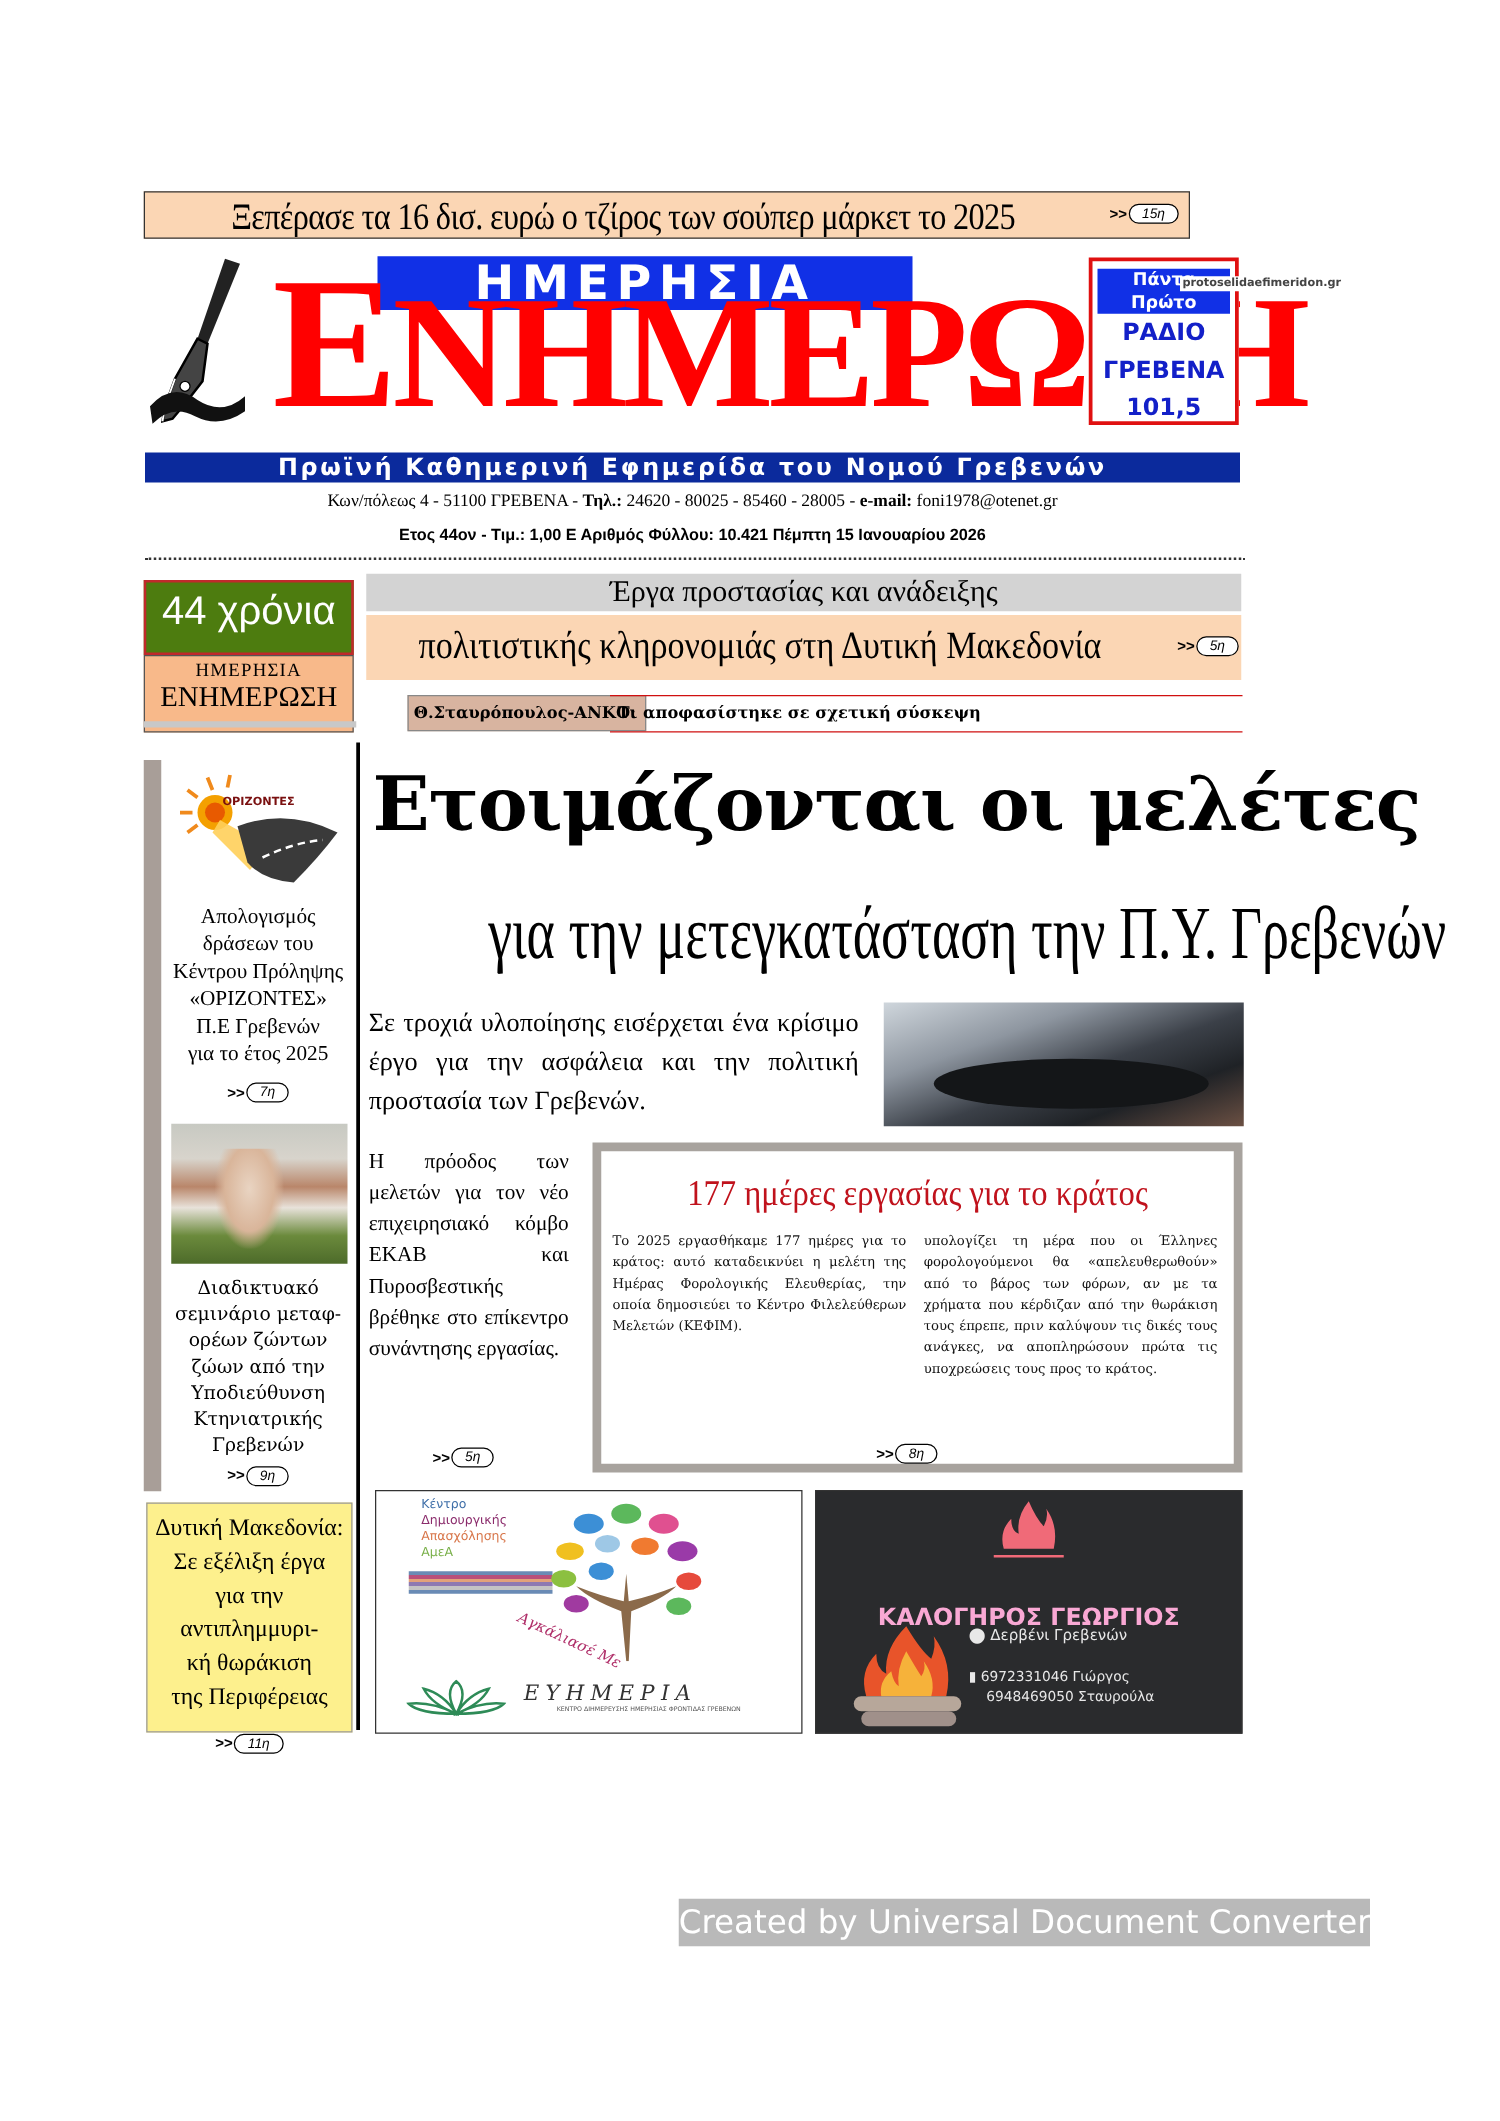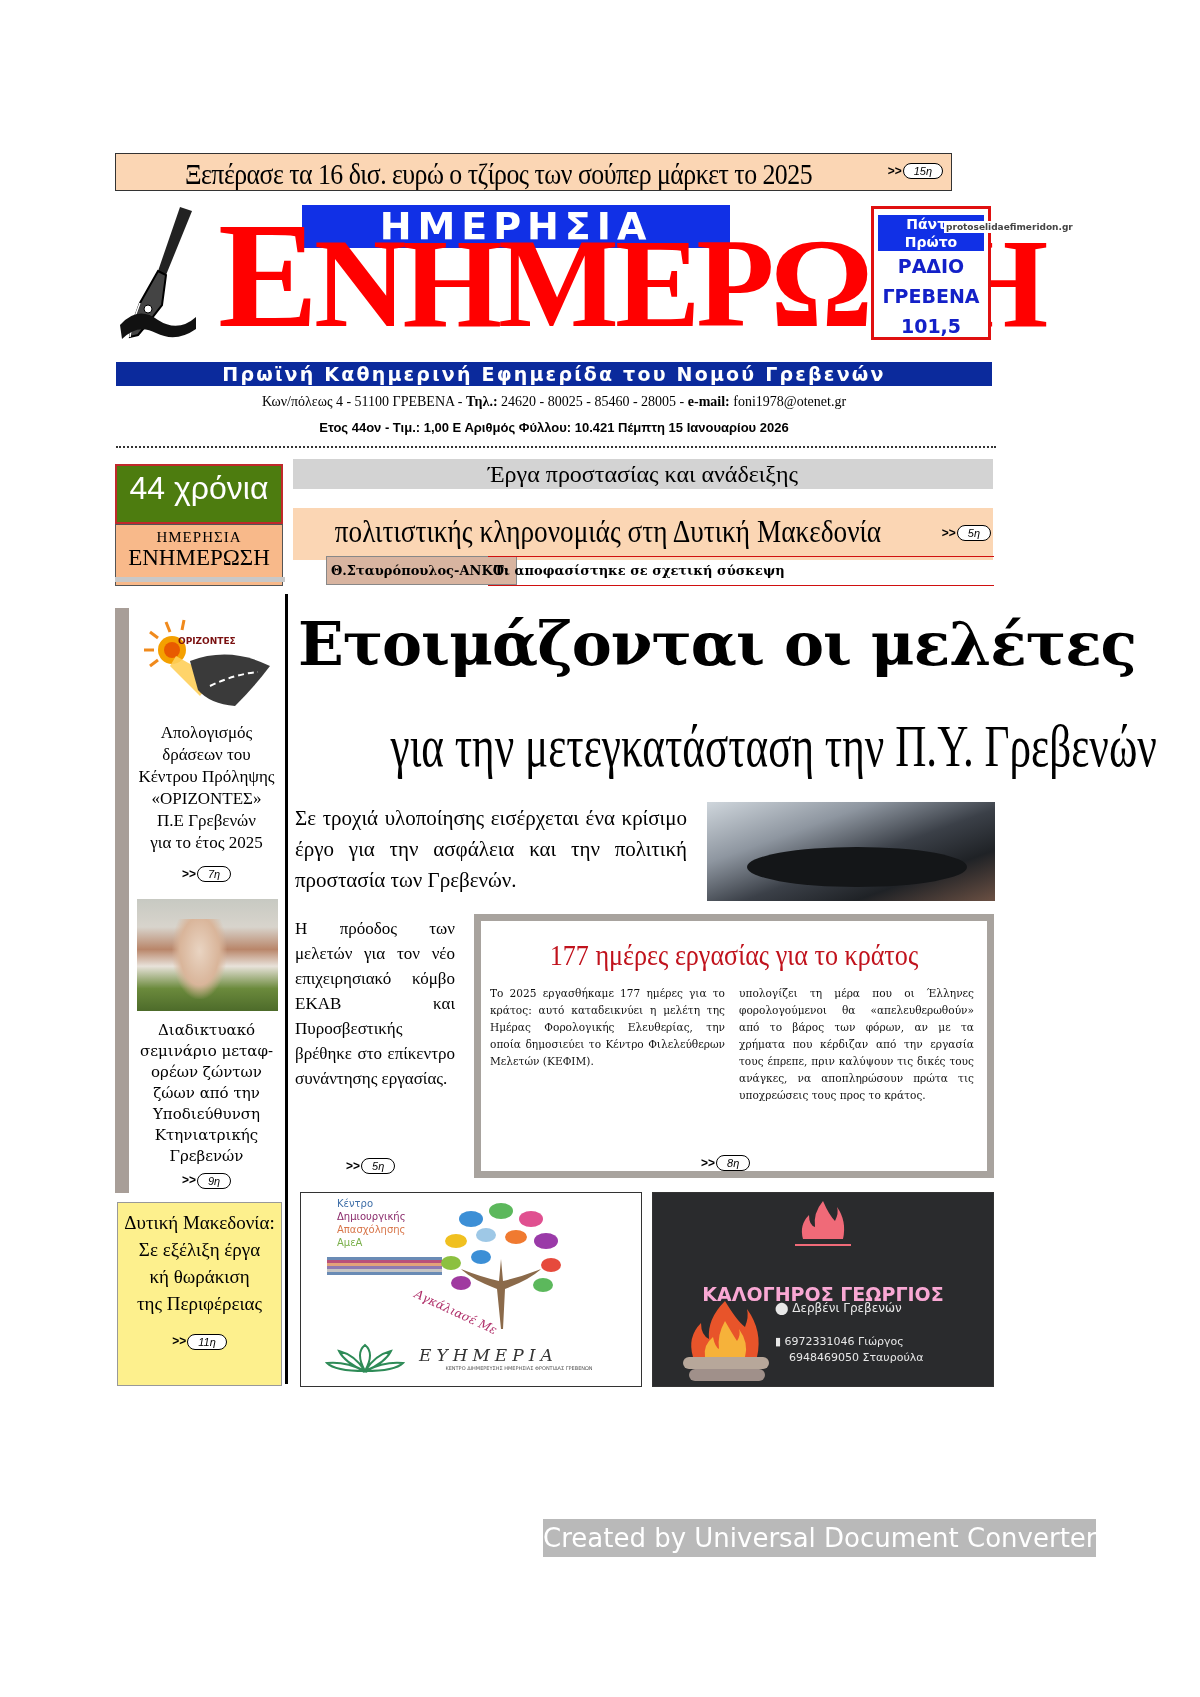--- a/index.html
+++ b/index.html
@@ -32,21 +32,21 @@
   
   #years-box { left:115px; top:464px; width:168px; height:112px; }
   #years-box .top { height:60px; background:#4d7c0f; border:2px solid #c0292b; box-sizing:border-box; color:#fff; font-family:"Liberation Sans", sans-serif; font-size:32px; line-height:44px; text-align:center; }
   #years-box .bottom { height:62px; background:#f8b98a; border:1px solid #555; box-sizing:border-box; text-align:center; font-family:"Liberation Serif", serif; }
   #years-box .bottom .l1 { font-size:15px; padding-top:4px; letter-spacing:1px; }
   #years-box .bottom .l2 { font-size:23px; line-height:24px; }
   #years-shadow { left:115px; top:577px; width:170px; height:5px; background:#c8c8c8; }
 
   
   #sec-head-1 { left:293px; top:459px; width:700px; height:30px; background:#d3d3d3; text-align:center; font-family:"Liberation Serif", serif; font-size:24px; line-height:30px; }
-  #sec-head-2 { left:293px; top:492px; width:700px; height:52px; background:#fbd6b4;margin-top:16px; }
+  #sec-head-2 { left:293px; top:492px; width:700px; height:52px; background:#fbd6b4; }
   #sec-head-2 .txt { position:absolute; left:0; right:70px; top:6px; text-align:center; font-family:"Liberation Serif", serif; font-size:31px; transform:scaleX(0.88); white-space:nowrap; }
   #sec-head-2 .page-ref { position:absolute; right:2px; top:17px; }
 
   #kicker-label { left:295px; top:556px; width:191px; height:29px; background:#d8b4a0; border:1px solid #888; box-sizing:border-box; font-family:"DejaVu Serif", serif; font-weight:bold; font-size:13px; line-height:27px; padding-left:4px; white-space:nowrap;margin-left:31px; }
   #kicker-text { left:488px; top:556px; width:506px; height:30px; border-top:1px solid #d01010; border-bottom:1px solid #d01010; box-sizing:border-box; font-family:"DejaVu Serif", serif; font-weight:bold; font-size:13px; line-height:28px; padding-left:6px; white-space:nowrap; }
 
   
   #left-col-bar { left:115px; top:608px; width:14px; height:585px; background:#a89e98; }
   #oriz-logo { left:140px; top:616px; width:135px; height:95px; }
   .left-story { position:absolute; left:129px; width:155px; text-align:center; font-family:"Liberation Serif", serif; font-size:17px; line-height:22px; }
@@ -190,20 +190,21 @@
   <div>Κτηνιατρικής</div>
   <div>Γρεβενών</div>
   <div style="margin-top:2px;"><span class="page-ref">
         <span>&gt;&gt;</span>
         <span class="pill">9η</span>
       </span></div>
 </div>
 <div id="yellow-box" class="abs">
   <div>Δυτική Μακεδονία:</div>
   <div>Σε εξέλιξη έργα</div>
+  <div>για την αντιπλημμυρι-</div>
   <div>κή θωράκιση</div>
   <div>της Περιφέρειας</div>
   <div style="margin-top:8px;"><span class="page-ref">
         <span>&gt;&gt;</span>
         <span class="pill">11η</span>
       </span></div>
 </div>
 
 <div id="vertical-rule" class="abs"></div>
 
@@ -218,21 +219,21 @@
   <span>&gt;&gt;</span>
     <span class="pill">5η</span>
 </span>
 
 <div id="info-box" class="abs">
   <div id="info-title">177 ημέρες εργασίας για το κράτος</div>
   <div id="info-col-1" class="info-col">
     <p>Το 2025 εργασθήκαμε 177 ημέρες για το κράτος: αυτό καταδεικνύει η μελέτη της Ημέρας Φορολογικής Ελευθερίας, την οποία δημοσιεύει το Κέντρο Φιλελεύθερων Μελετών (ΚΕΦΙΜ).</p>
   </div>
   <div id="info-col-2" class="info-col">
-    <p>υπολογίζει τη μέρα που οι Έλληνες φορολογούμενοι θα «απελευθερωθούν» από το βάρος των φόρων, αν με τα χρήματα που κέρδιζαν από την εργασία τους έπρεπε, πριν καλύψουν τις δικές τους ανάγκες, να αποπληρώσουν πρώτα τις υποχρεώσεις τους προς το κράτος.</p>
+    <p>υπολογίζει τη μέρα που οι Έλληνες φορολογούμενοι θα «απελευθερωθούν» από το βάρος των φόρων, αν με τα χρήματα που κέρδιζαν από την θωράκιση τους έπρεπε, πριν καλύψουν τις δικές τους ανάγκες, να αποπληρώσουν πρώτα τις υποχρεώσεις τους προς το κράτος.</p>
   </div>
   <span class="page-ref">
     <span>&gt;&gt;</span>
       <span class="pill">8η</span>
   </span>
 </div>
 
 <div id="ad-left" class="abs">
   <div class="org">
     <div style="color:#3f6fa8;">Κέντρο</div>

